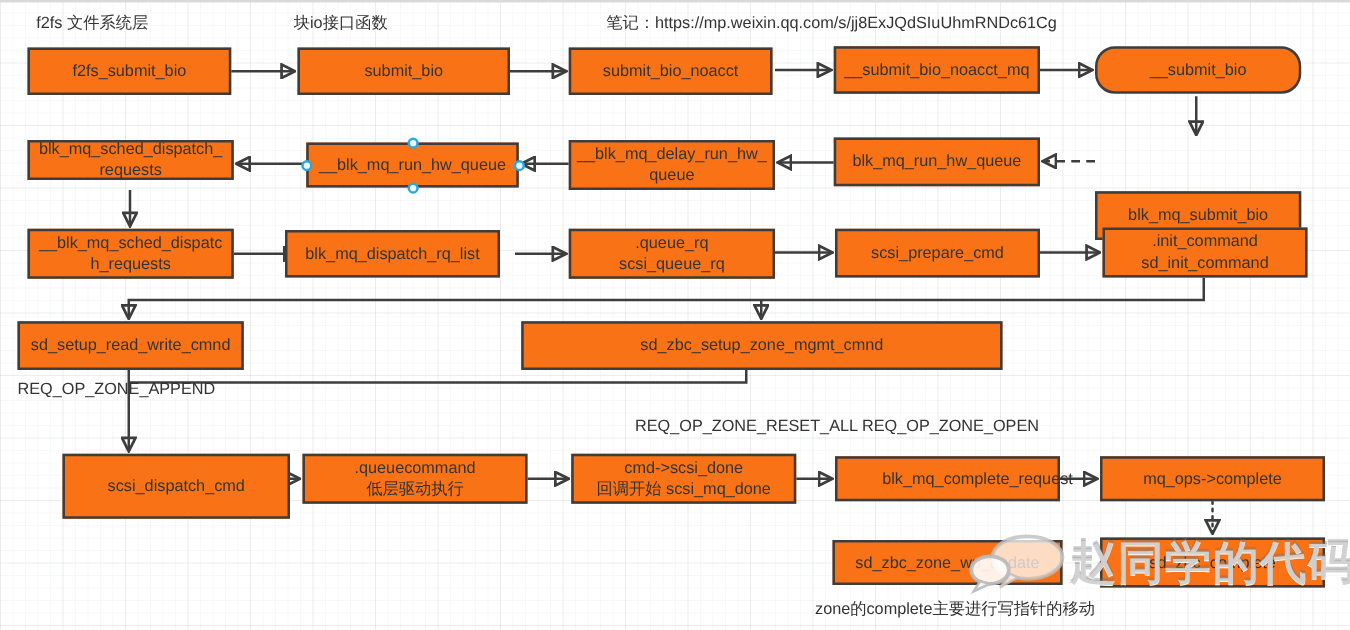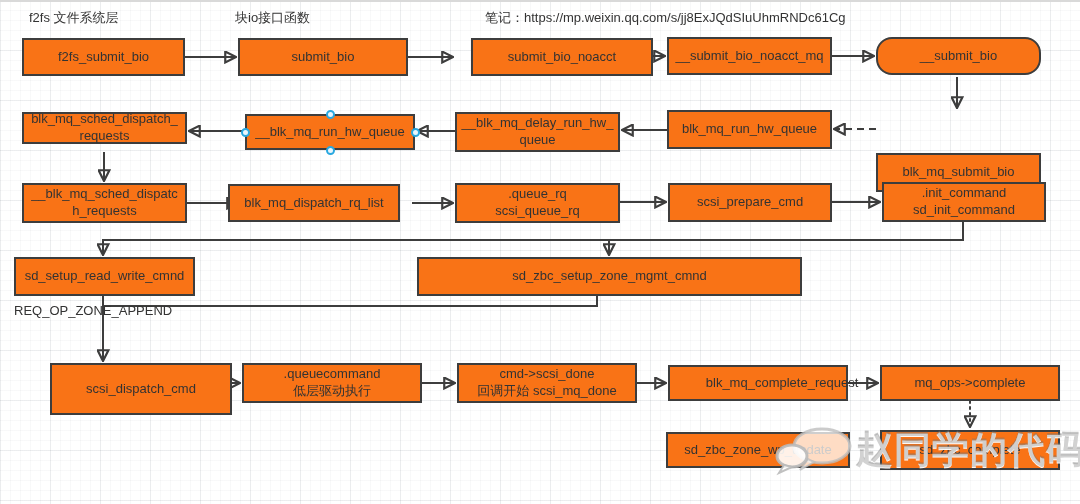--- a/index.html
+++ b/index.html
@@ -74,21 +74,21 @@
     <path d="M597,296 V306 H104"></path>
     <path d="M196,383 H239" marker-end="url(#arr)"></path>
     <path d="M422,383 H454" marker-end="url(#arr)"></path>
     <path d="M637,383 H665" marker-end="url(#arr)"></path>
     <path d="M848,383 H877" marker-end="url(#arr)"></path>
     <path d="M970,401 V426" stroke-dasharray="2,4" stroke-linecap="round" marker-end="url(#arr)"></path>
   </svg>
 
   <div class="node" style="left:22px;top:38px;width:163px;height:38px;"><span>f2fs_submit_bio</span></div>
   <div class="node" style="left:238px;top:38px;width:170px;height:38px;"><span>submit_bio</span></div>
-  <div class="node" style="left:455px;top:38px;width:182px;height:38px;margin-left:16px;"><span>submit_bio_noacct</span></div>
+  <div class="node" style="left:455px;top:38px;width:163px;height:38px;"><span>submit_bio_noacct</span></div>
   <div class="node" style="left:667px;top:37px;width:165px;height:38px;"><span>__submit_bio_noacct_mq</span></div>
   <div class="node" style="left:876px;top:37px;width:165px;height:38px;border-radius:16px;"><span>__submit_bio</span></div>
 
   <div class="node" style="left:22px;top:112px;width:165px;height:32px;"><span>blk_mq_sched_dispatch_
 requests</span></div>
   <div class="node" style="left:245px;top:114px;width:170px;height:36px;"><span>__blk_mq_run_hw_queue</span></div>
   <div class="node" style="left:455px;top:112px;width:165px;height:40px;"><span>__blk_mq_delay_run_hw_
 queue</span></div>
   <div class="node" style="left:667px;top:110px;width:165px;height:39px;"><span>blk_mq_run_hw_queue</span></div>
   <div class="node" style="left:876px;top:110px;width:165px;height:39px;margin-top:43px;"><span>blk_mq_submit_bio</span></div>
@@ -118,20 +118,22 @@
   <div class="node" style="left:668px;top:365px;width:180px;height:36px;padding-left:48px;"><span>blk_mq_complete_request</span></div>
   <div class="node" style="left:880px;top:365px;width:180px;height:36px;"><span>mq_ops-&gt;complete</span></div>
 
   <div class="node" style="left:666px;top:432px;width:184px;height:36px;"><span>sd_zbc_zone_wp_update</span></div>
   <div class="node" style="left:880px;top:430px;width:180px;height:40px;"><span>sd_zbc_complete</span></div>
 
   <div class="lbl" style="left:29px;top:9px;">f2fs 文件系统层</div>
   <div class="lbl" style="left:235px;top:9px;">块io接口函数</div>
   <div class="lbl" style="left:485px;top:9px;">笔记：https://mp.weixin.qq.com/s/jj8ExJQdSIuUhmRNDc61Cg</div>
   <div class="lbl" style="left:14px;top:303px;">REQ_OP_ZONE_APPEND</div>
+  <div class="lbl" style="left:508px;top:333px;">REQ_OP_ZONE_RESET_ALL   REQ_OP_ZONE_OPEN</div>
+  <div class="lbl" style="left:652px;top:478px;">zone的complete主要进行写指针的移动</div>
 
   <div class="watermark">
     <svg width="86" height="52" viewBox="0 0 86 52">
       <ellipse cx="52" cy="22" rx="28" ry="17" fill="rgba(255,255,255,0.75)" stroke="rgba(190,190,190,0.8)" stroke-width="3"></ellipse>
       <path d="M38,35 L30,46 L44,38 z" fill="rgba(255,255,255,0.75)" stroke="rgba(190,190,190,0.8)" stroke-width="2"></path>
       <ellipse cx="22" cy="32" rx="15" ry="11" fill="rgba(255,255,255,0.9)" stroke="rgba(185,185,185,0.9)" stroke-width="3"></ellipse>
       <path d="M14,41 L9,49 L22,43 z" fill="rgba(255,255,255,0.9)" stroke="rgba(185,185,185,0.9)" stroke-width="2"></path>
     </svg>
     <span class="wm-text">赵同学的代码时间</span>
   </div>

